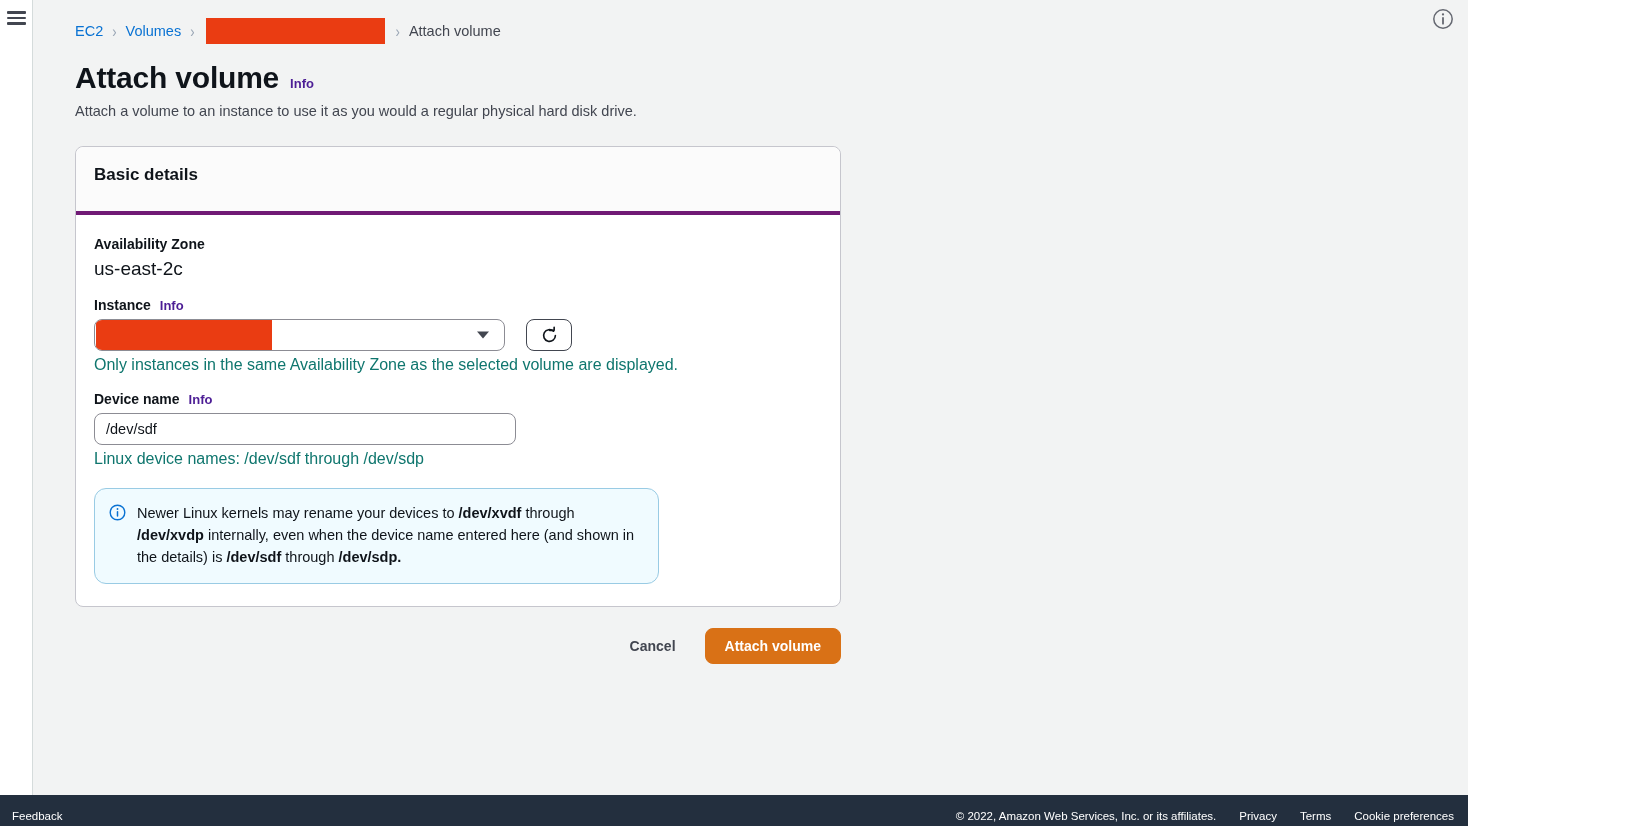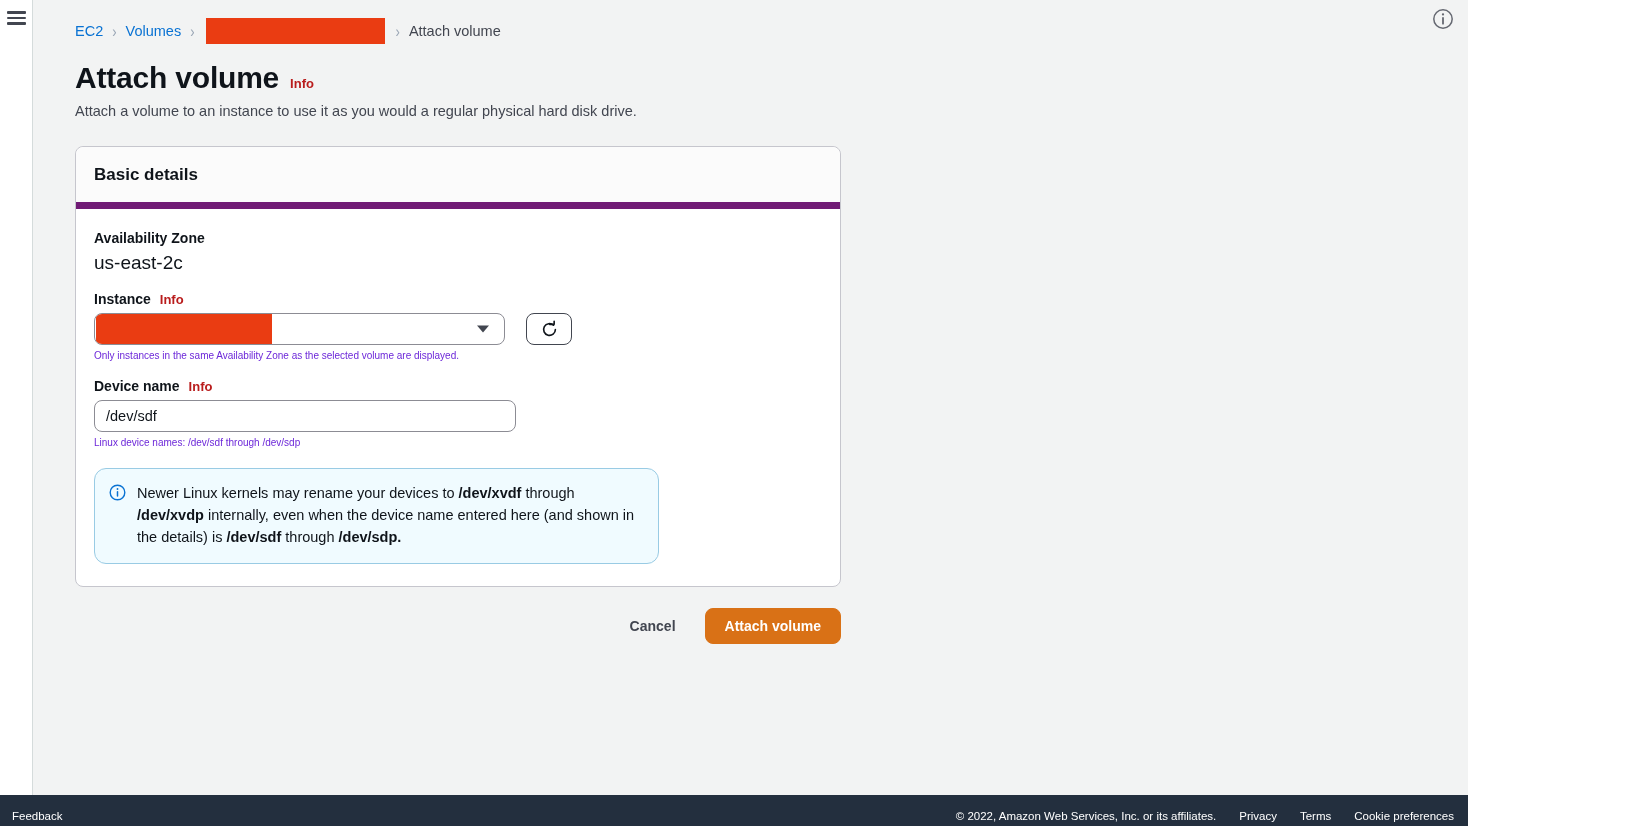--- a/index.html
+++ b/index.html
@@ -54,47 +54,47 @@
     color: #9ba7b6; margin: 0 9px;
     font-size: 13px; line-height: 1;
     display: inline-block; transform: scaleY(1.25);
   }
   .redact { background: #ea3c12; display: inline-block; vertical-align: middle; }
   .redact-crumb { width: 179px; height: 26px; margin: 0 2px; }
 
   
   .page-title-row { display: flex; align-items: baseline; gap: 11px; margin-bottom: 8px; }
   .page-title { font-size: 30px; font-weight: 700; color: #0f141a; letter-spacing: -0.2px; }
-  .info-link { color: #b91c1c; font-size: 13px; font-weight: 700; cursor: pointer; }
+  .info-link { color: #4c1d95; font-size: 13px; font-weight: 700; cursor: pointer; }
   .page-desc { font-size: 14.5px; color: #424650; margin-bottom: 27px; }
 
   
   .card {
     width: 766px;
     background: #ffffff;
     border: 1px solid #c6c6cd;
     border-radius: 8px;
   }
   .card-header {
-    padding: 18px 18px 17px 18px;
-    border-bottom: 7px solid #701a75;
+    padding: 18px 18px 26px 18px;
+    border-bottom: 4px solid #701a75;
     background: #fbfbfb;
     border-radius: 8px 8px 0 0;
   }
   .card-title { font-size: 17px; font-weight: 700; color: #0f141a; }
   .card-body { padding: 21px 18px 22px 18px; }
 
   .field { margin-bottom: 17px; }
   .field-label {
     font-size: 14px; font-weight: 700; color: #0f141a;
     display: flex; align-items: baseline; gap: 9px;
     margin-bottom: 6px;
   }
   .field-value { font-size: 19px; color: #0f141a; }
-  .field-hint { font-size: 10px; color: #6d28d9; margin-top: 5px; }
+  .field-hint { font-size: 16px; color: #0f766e; margin-top: 5px; }
 
   
   .copy-row { display: flex; align-items: center; gap: 9px; }
   .copy-icon { width: 17px; height: 17px; cursor: pointer; flex: 0 0 auto; }
   .redact-volid { width: 172px; height: 27px; }
 
   
   .instance-row { display: flex; align-items: center; gap: 21px; }
   .select {
     position: relative;

